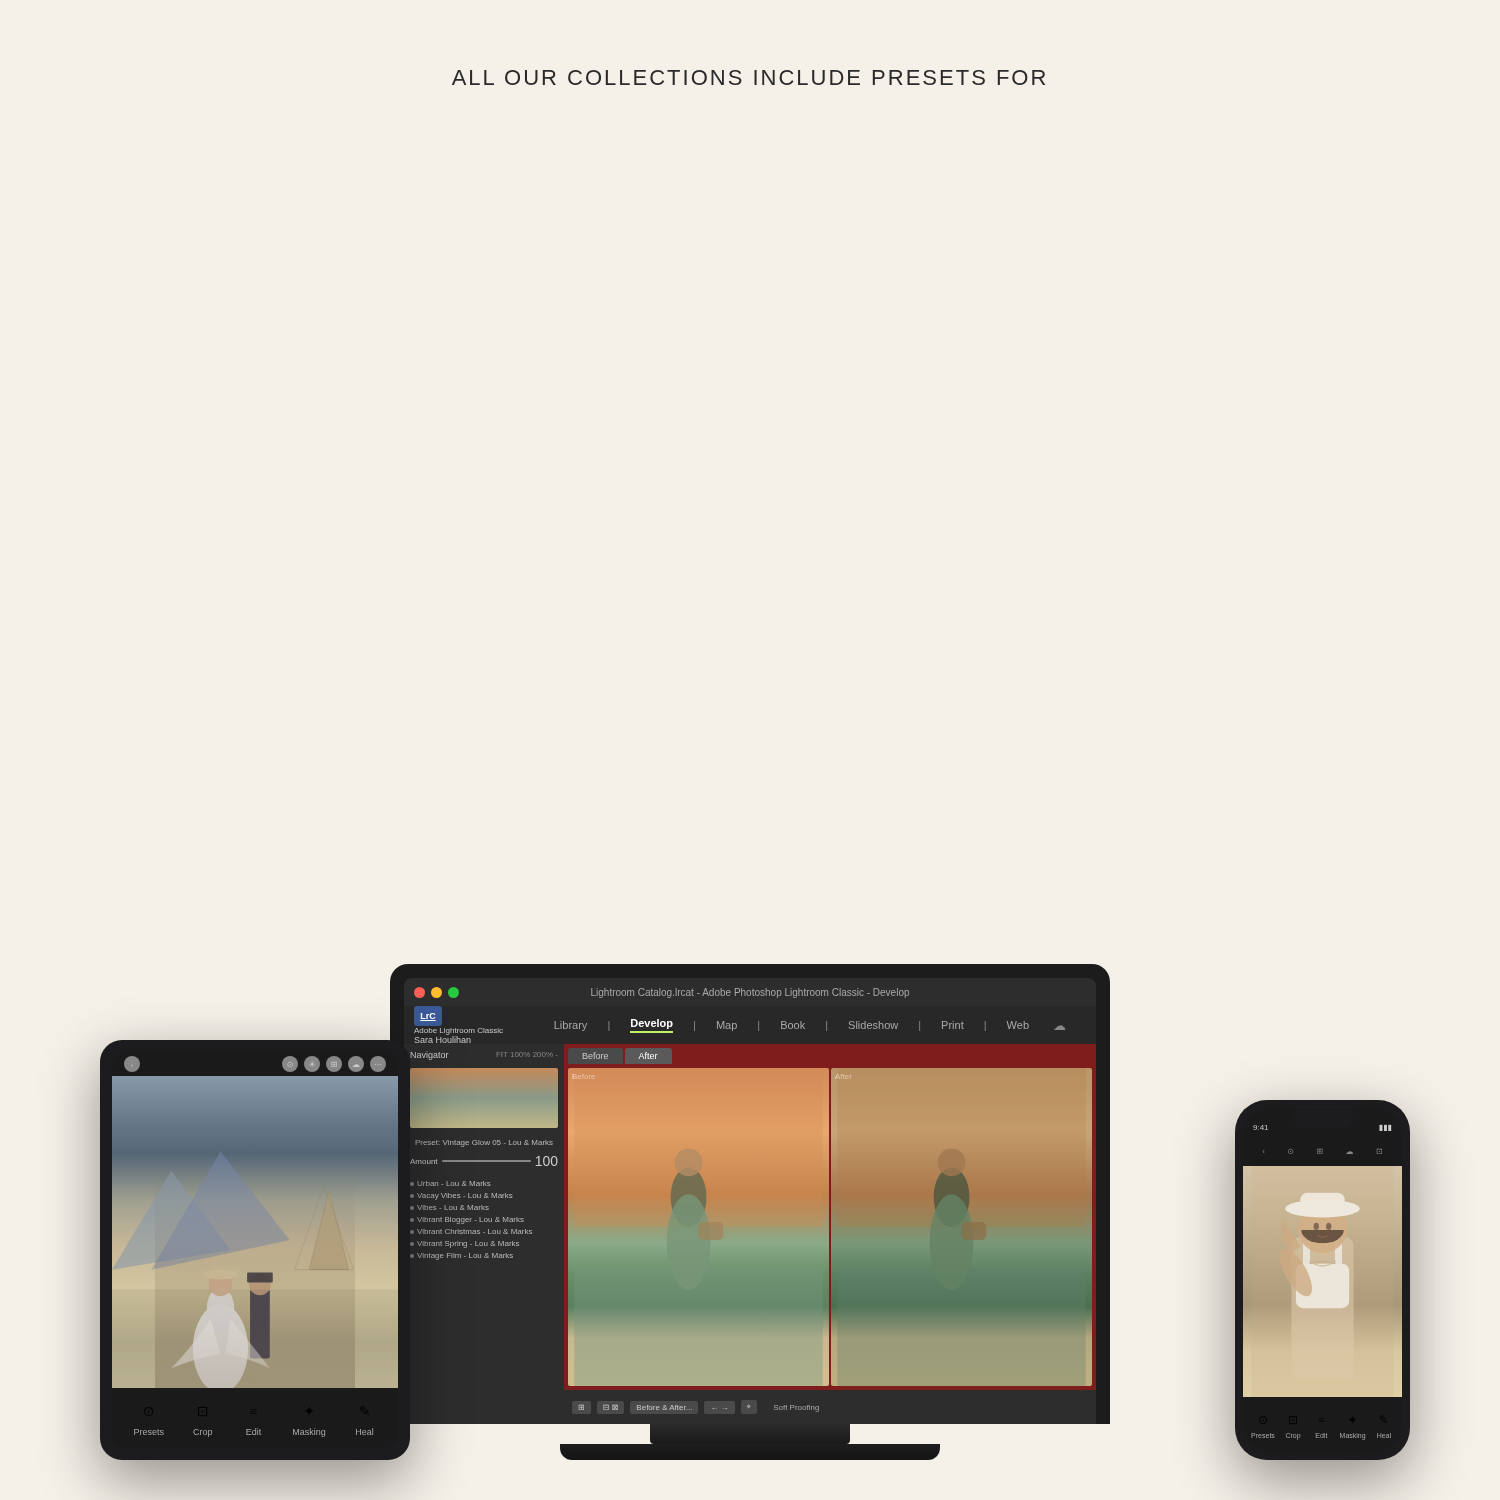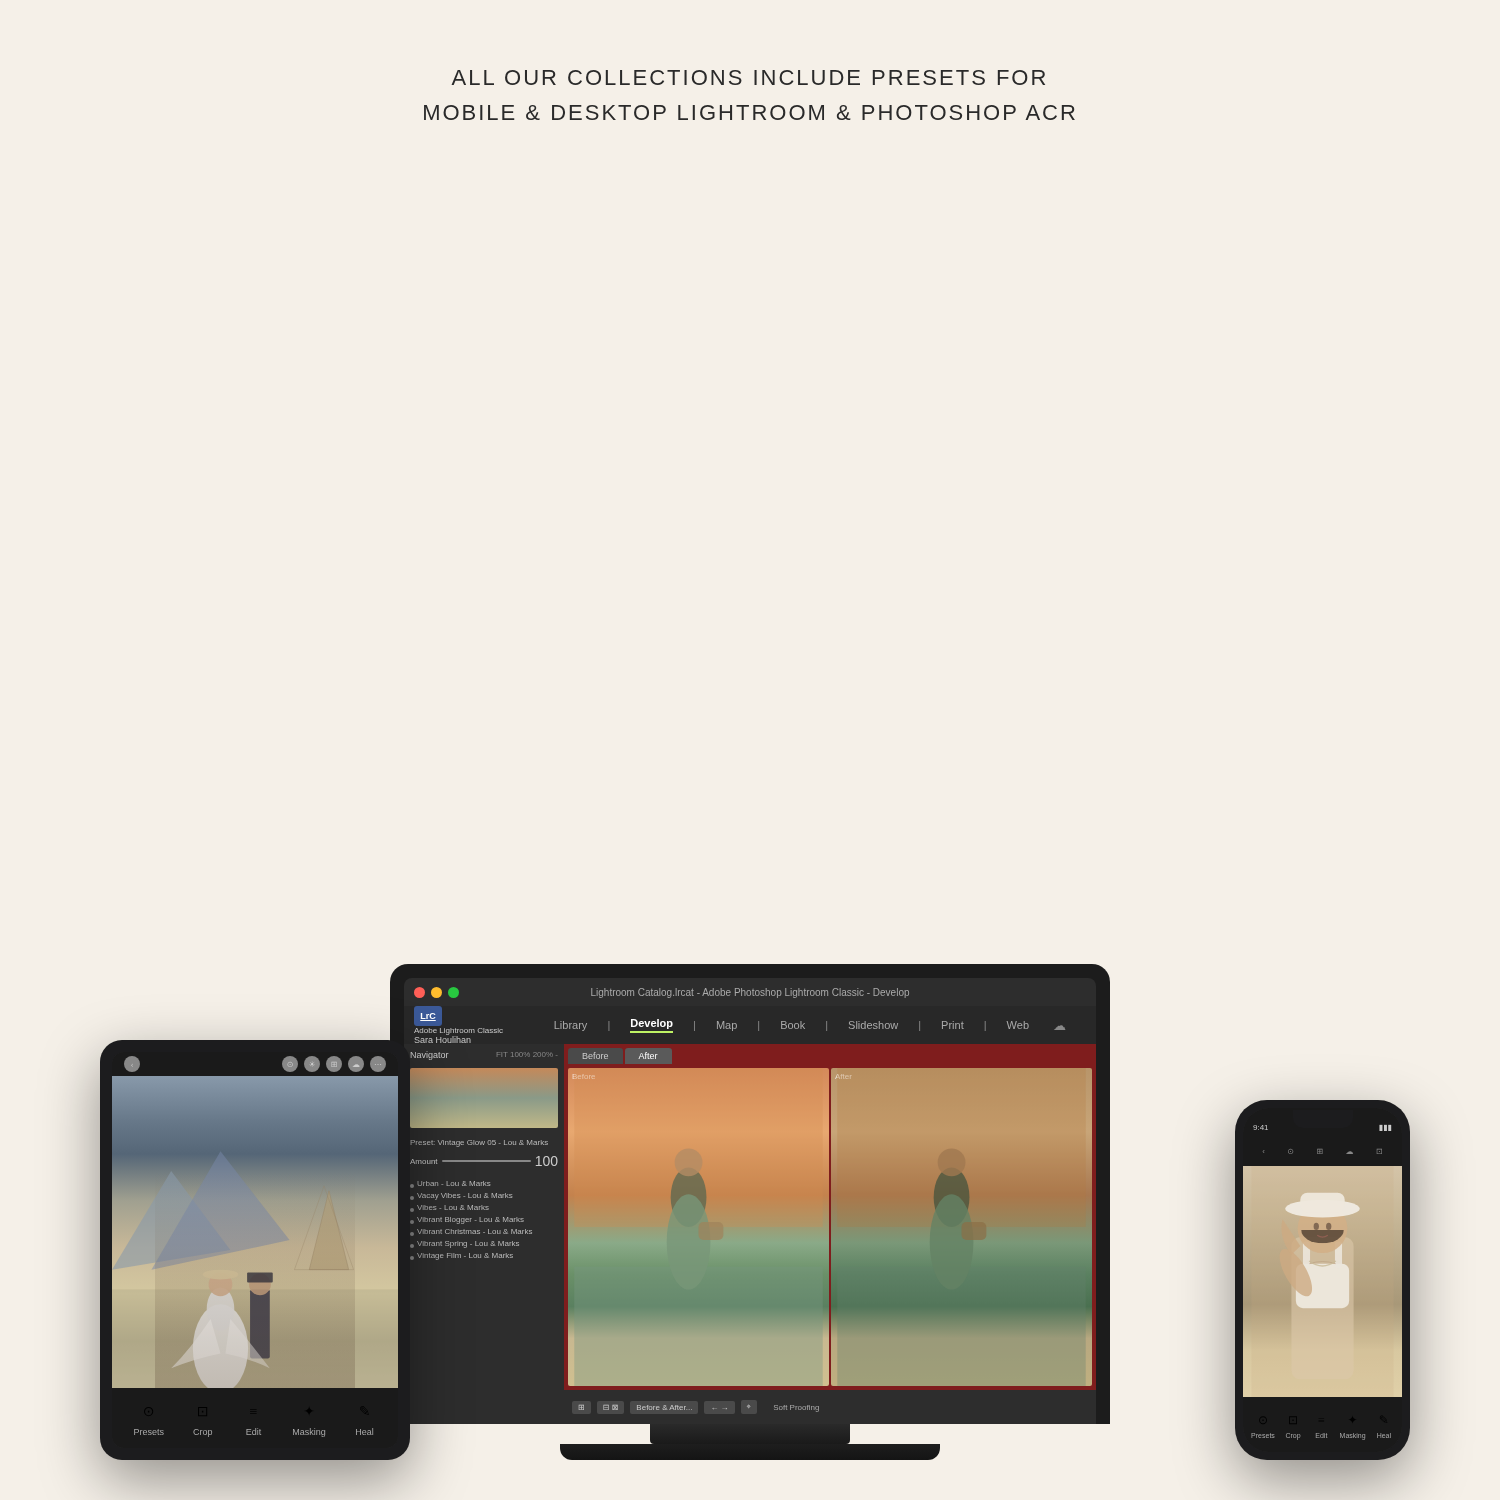--- a/index.html
+++ b/index.html
@@ -201,20 +201,21 @@
       display: flex;
       justify-content: space-between;
       margin-bottom: 4px;
     }
 
     .lr-preset-label {
       font-size: 8px;
       color: #bbb;
       font-family: Arial;
       margin-bottom: 2px;
+      text-align: center;
     }
 
     .lr-amount-bar {
       display: flex;
       align-items: center;
       gap: 4px;
       margin-bottom: 6px;
     }
 
     .lr-amount-text {
@@ -240,21 +241,21 @@
       display: flex;
       flex-direction: column;
       gap: 3px;
     }
 
     .lr-preset-item {
       font-size: 8px;
       color: #bbb;
       font-family: Arial;
       display: flex;
-      align-items: flex-end;
+      align-items: center;
       gap: 3px;
     }
 
     .lr-preset-bullet {
       width: 4px;
       height: 4px;
       border-radius: 50%;
       background: #888;
     }
 
@@ -600,21 +601,20 @@
 
   </style>
 </head>
 <body>
 
 <div class="page-wrapper">
 
 
   <div class="subtitle">
     <div>ALL OUR COLLECTIONS INCLUDE PRESETS FOR</div>
-    <div>MOBILE &amp; DESKTOP LIGHTROOM &amp; PHOTOSHOP ACR</div>
   </div>
 
   <div class="devices-section">
 
     <div class="tablet-container">
       <div class="tablet-outer">
         <div class="tablet-screen">
           <div class="tablet-status-bar">
             <div class="tablet-status-icons">
               <div class="tablet-status-icon">‹</div>

